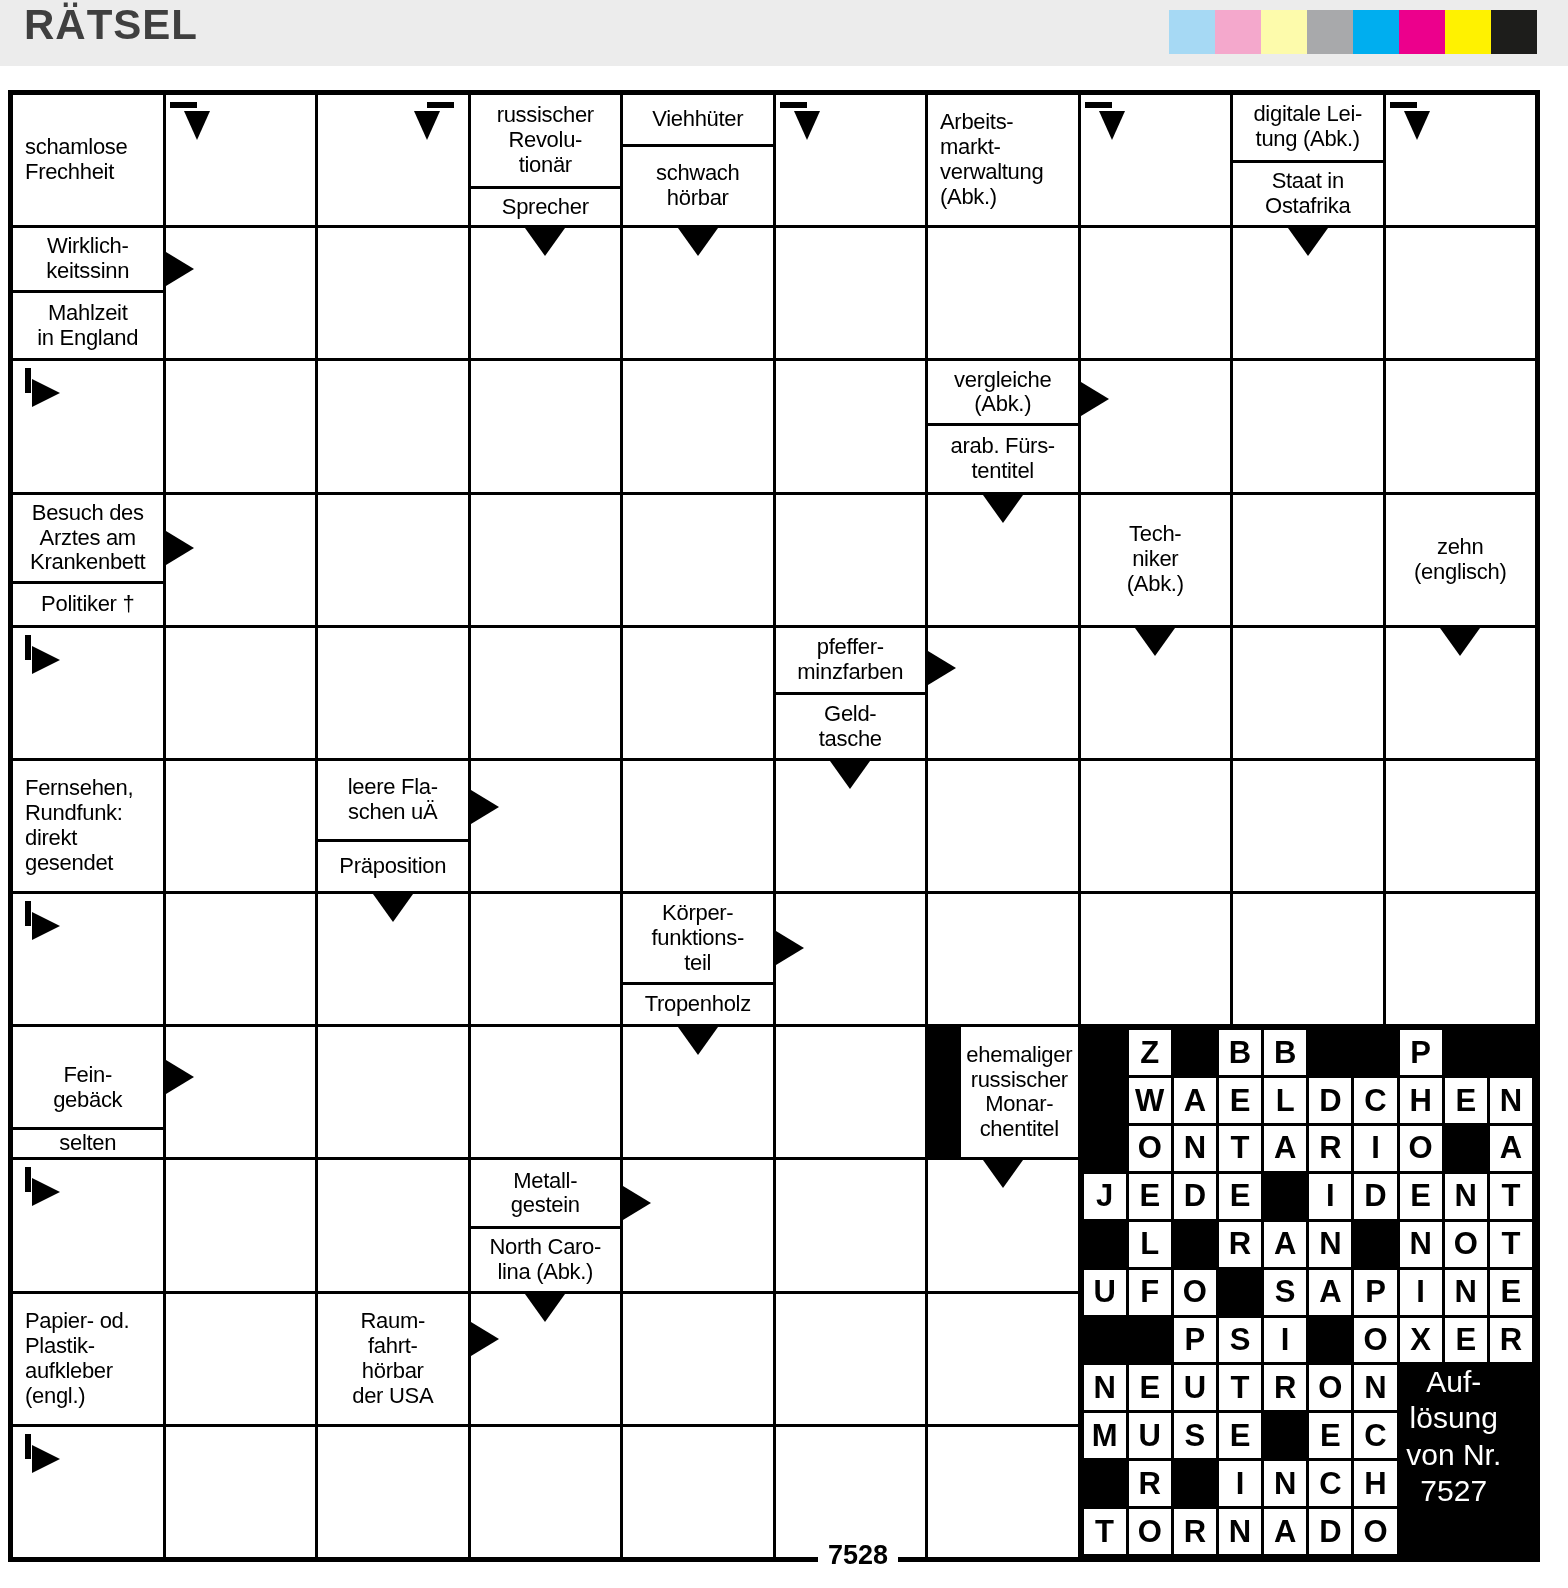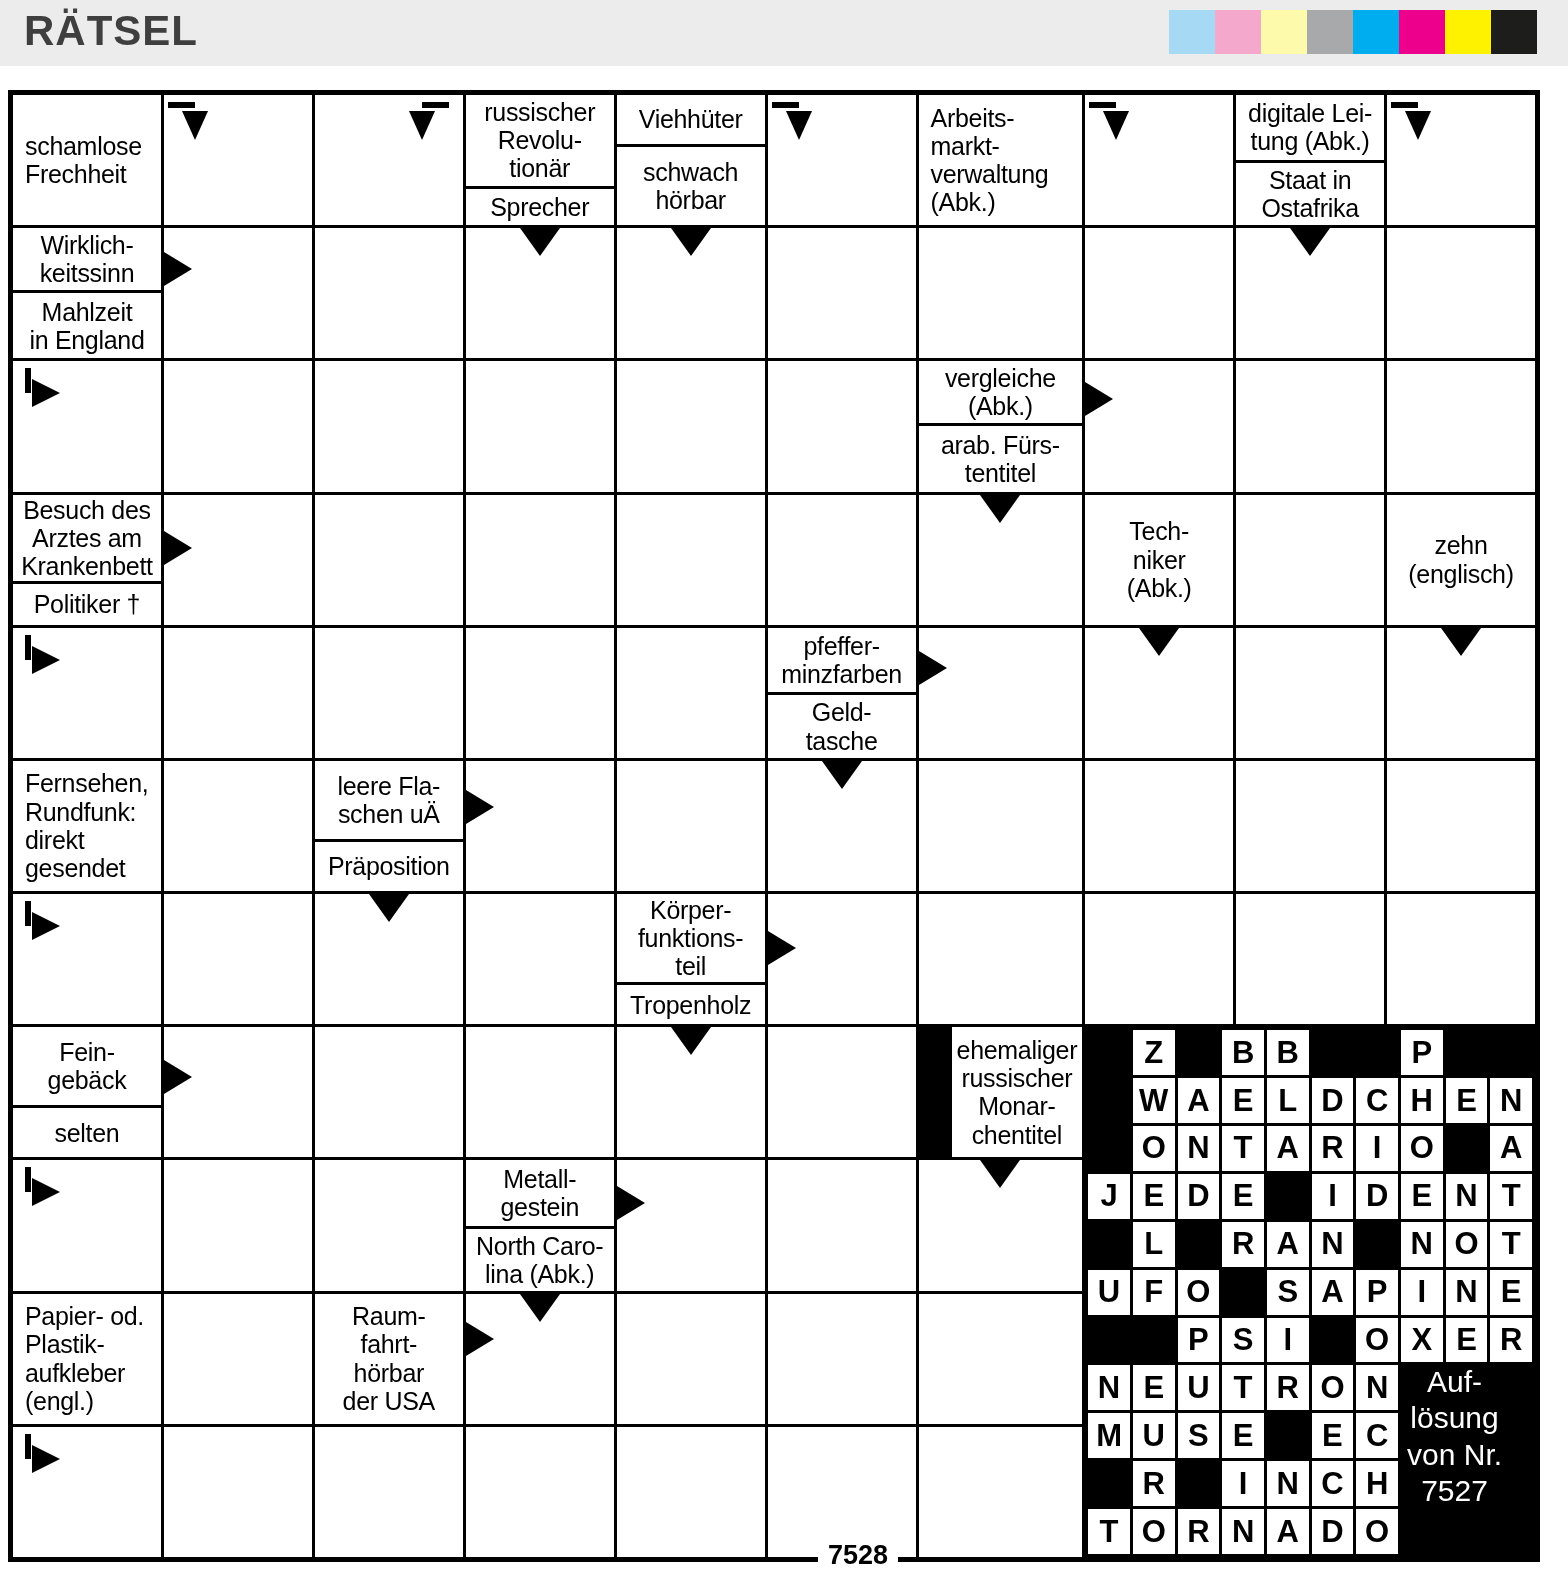--- a/index.html
+++ b/index.html
@@ -4,29 +4,29 @@
 <style>
   * { margin:0; padding:0; box-sizing:border-box; }
   html,body { background:#fff; }
   body {
     position:relative; width:1568px; height:1588px; overflow:hidden;
     font-family:"Liberation Sans", sans-serif; color:#000;
   }
 
   
   .header { position:absolute; left:0; top:0; width:1568px; height:66px; background:#ececec; }
-  .title { position:absolute; left:24px; top:7px; font-size:42px; font-weight:700; color:#3f3f3f; letter-spacing:1px; }
+  .title { position:absolute; left:24px; top:1px; font-size:42px; font-weight:700; color:#3f3f3f; letter-spacing:1px; }
   .color-bars { position:absolute; top:10px; right:31px; height:44px; display:flex; background:#fff; }
   .swatch { width:46px; height:44px; }
 
   
   .puzzle { position:absolute; left:8px; top:90px; width:1532px; height:1472px; border:5px solid #000; background:#000; }
   .grid { display:grid; width:100%; height:100%; grid-template-columns:repeat(10,1fr); grid-template-rows:repeat(11,1fr); gap:3px; }
   .cell { background:#fff; position:relative; }
-  .cell.clue { font-size:25px; line-height:1.13; letter-spacing:-0.3px; }
+  .cell.clue { font-size:22px; line-height:1.13; letter-spacing:-0.3px; }
   .clue-line { white-space:nowrap; }
   .clue-text { height:100%; display:flex; flex-direction:column; justify-content:center; align-items:center; text-align:center; padding:3px 5px; }
   .clue-text.left { align-items:flex-start; text-align:left; padding-left:12px; }
   .cell.split { display:flex; flex-direction:column; }
   .half { display:flex; flex-direction:column; justify-content:center; align-items:center; text-align:center; padding:2px 4px; overflow:hidden; }
   .half.top { border-bottom:3px solid #000; }
   .half.bottom { flex:1; }
 
   
   .arrow-down { position:absolute; top:0; left:50%; transform:translateX(-50%); width:0; height:0;
@@ -307,21 +307,21 @@
           </div>
         </div>
         <div class="cell answer" style="grid-area: 7 / 6;">
           <div class="arrow-right" style="top: 28%;"></div>
         </div>
         <div class="cell answer" style="grid-area: 7 / 7;"></div>
         <div class="cell answer" style="grid-area: 7 / 8;"></div>
         <div class="cell answer" style="grid-area: 7 / 9;"></div>
         <div class="cell answer" style="grid-area: 7 / 10;"></div>
         <div class="cell clue split" style="grid-area: 8 / 1;">
-          <div class="half top" style="flex: 0 0 62%;">
+          <div class="half top" style="flex: 0 0 62%; margin-top: 22px;">
             <div class="clue-line">Fein-</div>
             <div class="clue-line">gebäck</div>
           </div>
           <div class="half bottom">
             <div class="clue-line">selten</div>
           </div>
         </div>
         <div class="cell answer" style="grid-area: 8 / 2;">
           <div class="arrow-right" style="top: 25%;"></div>
         </div>

